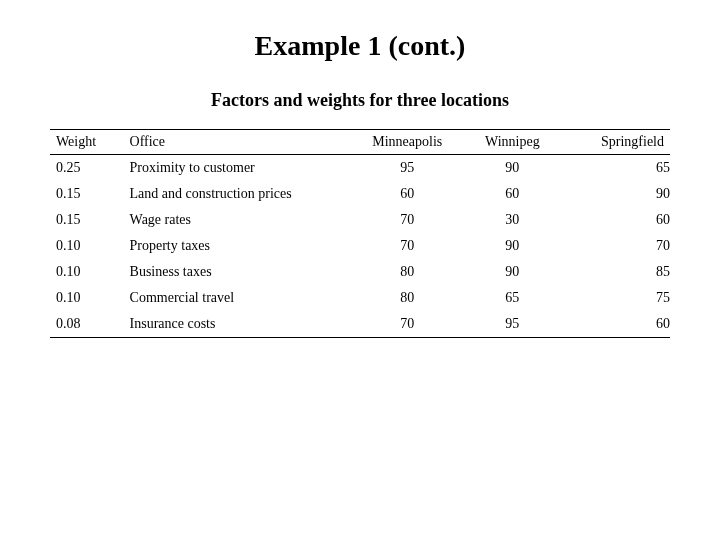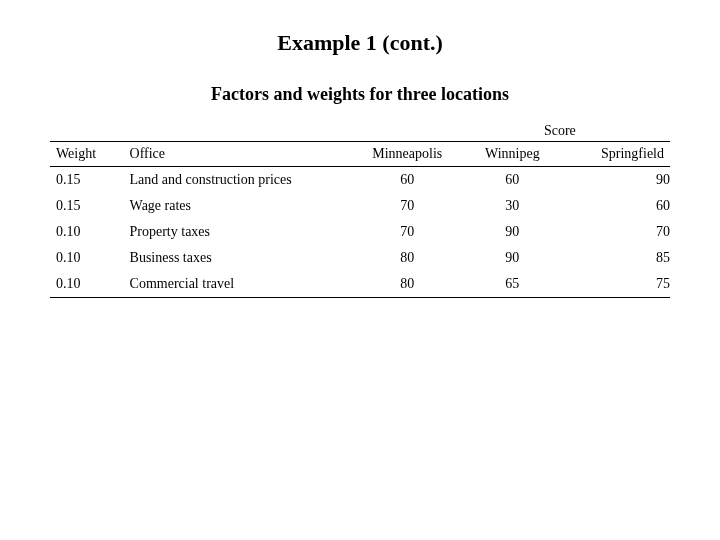--- a/index.html
+++ b/index.html
@@ -9,21 +9,21 @@
       background: #ffffff;
       font-family: Georgia, 'Times New Roman', serif;
       font-size: 14px;
       color: #000;
       display: flex;
       flex-direction: column;
       align-items: center;
       padding-top: 30px;
     }
     h1 {
-      font-size: 22px;
+      font-size: 28px;
       font-weight: bold;
       margin-bottom: 28px;
       font-family: Georgia, serif;
     }
     h2 {
       font-size: 18px;
       font-weight: bold;
       margin-bottom: 18px;
       font-family: Georgia, serif;
     }
@@ -71,35 +71,36 @@
   </style>
 </head>
 <body>
 
 <h1>Example 1 (cont.)</h1>
 <h2>Factors and weights for three locations</h2>
 
 <div class="table-wrapper">
   <table>
     <thead>
-      <tr class="score-header-row">
-        <td class="col-weight"></td>
-        <td class="col-factor"></td>
-        <td class="col-minneapolis"></td>
-        <td colspan="2" class="score-label">Score</td>
-      </tr>
       <tr class="col-headers">
         <td class="col-weight">Weight</td>
         <td class="col-factor">Office</td>
         <td class="col-minneapolis">Minneapolis</td>
         <td class="col-winnipeg">Winnipeg</td>
         <td class="col-springfield">Springfield</td>
       </tr>
     </thead>
     <tbody id="table-body">
+    <tr>
+          <td class="col-weight">0.25</td>
+          <td class="col-factor">Proximity to customer</td>
+          <td class="col-minneapolis">95</td>
+          <td class="col-winnipeg">90</td>
+          <td class="col-springfield">65</td>
+        </tr>
         <tr>
           <td class="col-weight">0.15</td>
           <td class="col-factor">Land and construction prices</td>
           <td class="col-minneapolis">60</td>
           <td class="col-winnipeg">60</td>
           <td class="col-springfield">90</td>
         </tr>
         <tr>
           <td class="col-weight">0.15</td>
           <td class="col-factor">Wage rates</td>
@@ -121,15 +122,22 @@
           <td class="col-winnipeg">90</td>
           <td class="col-springfield">85</td>
         </tr>
         <tr>
           <td class="col-weight">0.10</td>
           <td class="col-factor">Commercial travel</td>
           <td class="col-minneapolis">80</td>
           <td class="col-winnipeg">65</td>
           <td class="col-springfield">75</td>
         </tr>
+        <tr>
+          <td class="col-weight">0.08</td>
+          <td class="col-factor">Insurance costs</td>
+          <td class="col-minneapolis">70</td>
+          <td class="col-winnipeg">95</td>
+          <td class="col-springfield">60</td>
+        </tr>
       </tbody>
   </table>
 </div>
 
 </body></html>

